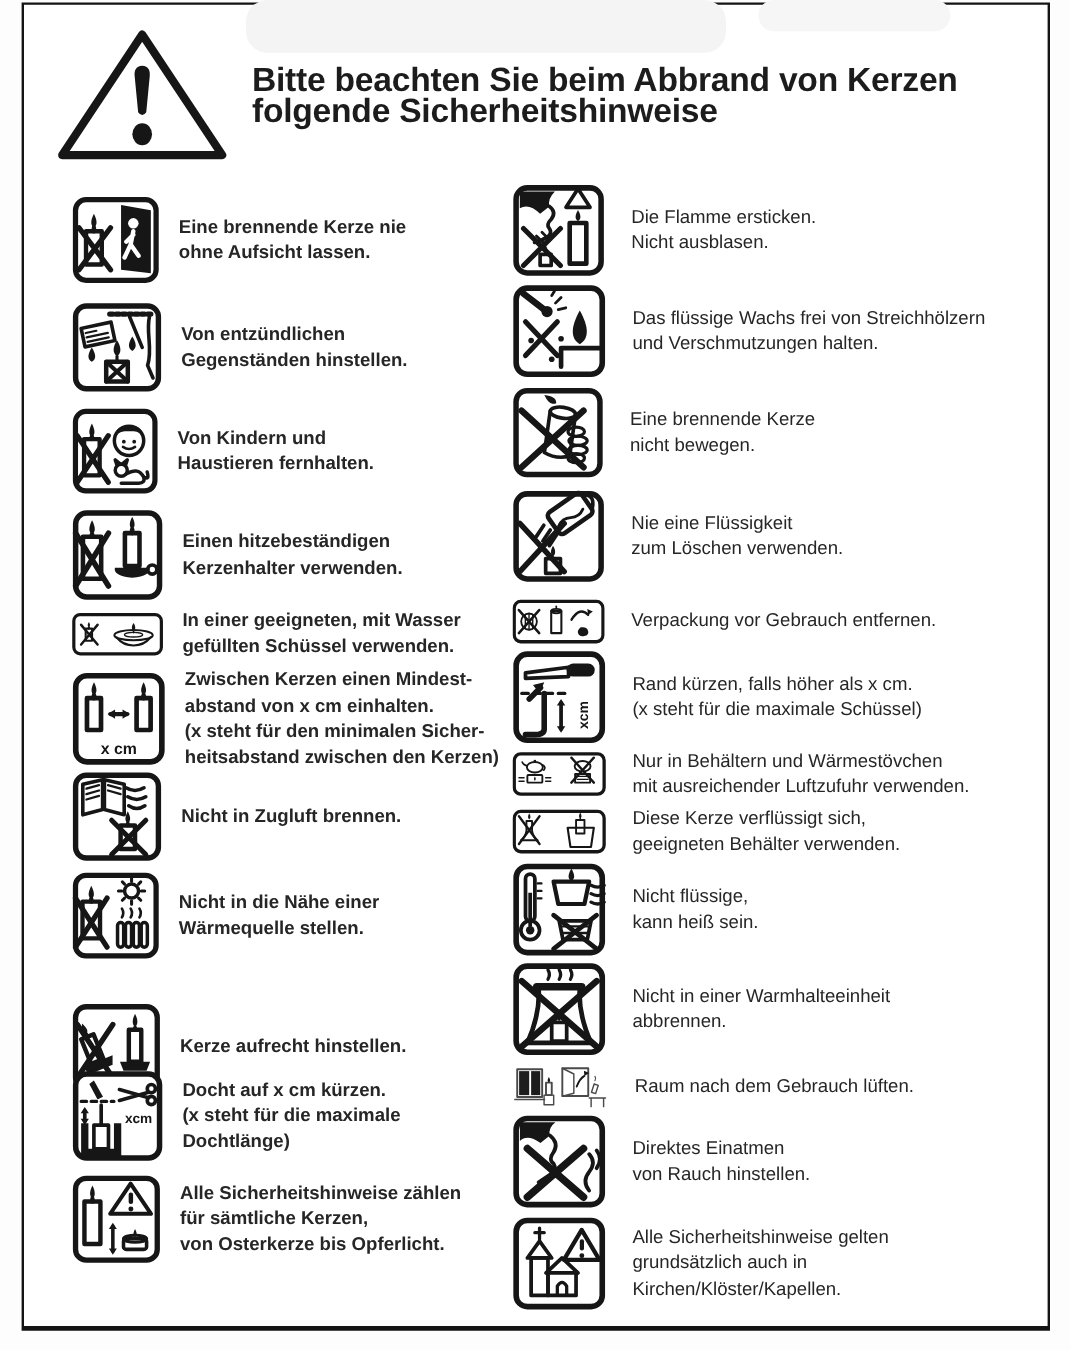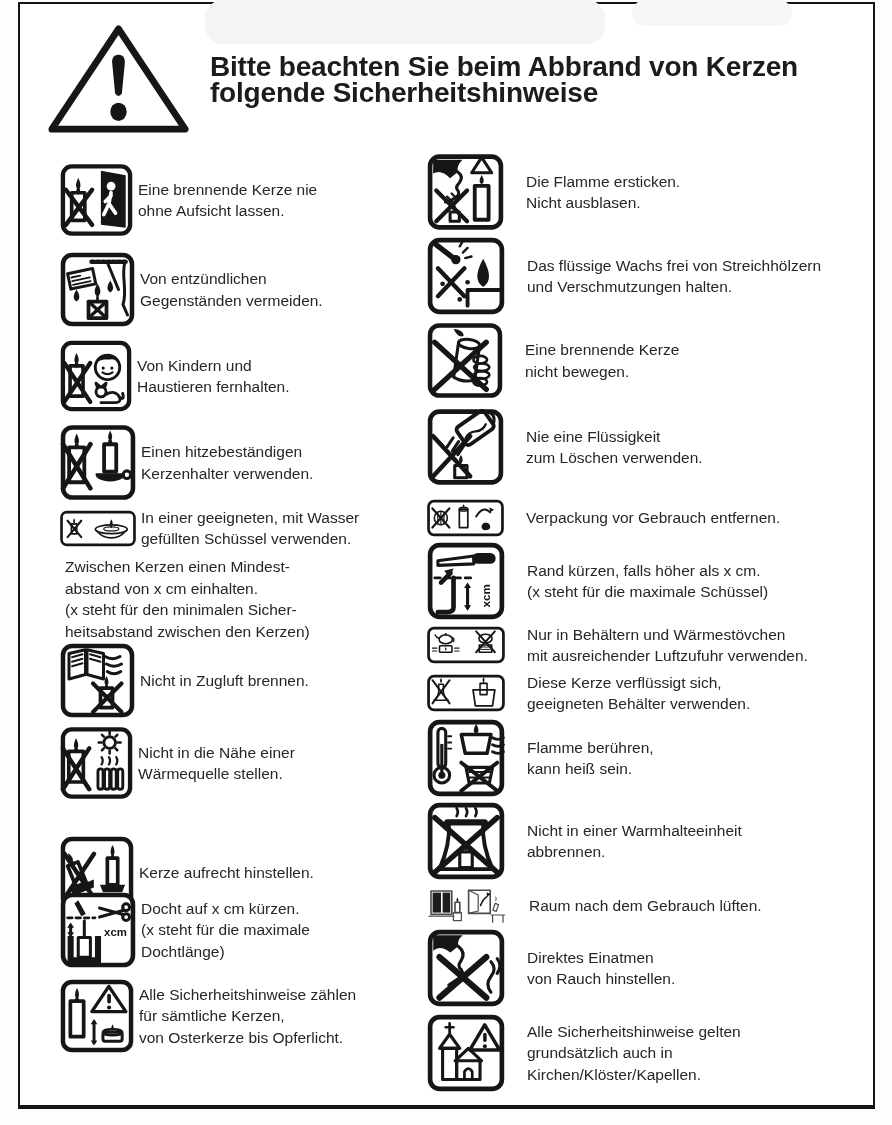--- a/index.html
+++ b/index.html
@@ -9,21 +9,21 @@
   .smudge.a{left:205px;top:0;width:400px;height:44px;background:#f4f4f4;}
   .smudge.b{left:632px;top:0;width:160px;height:26px;background:#f6f6f6;}
   .hdr-tri{position:absolute;left:46px;top:22px;}
   .title{position:absolute;left:210px;top:54px;width:600px;font-size:28px;line-height:26px;font-weight:700;color:#1c1c1c;white-space:pre-line;letter-spacing:-0.2px;}
   .row{position:absolute;display:flex;align-items:center;}
   .row.cl{left:60px;width:362px;}
   .row.cr{left:427px;width:430px;}
   .ic{flex:none;}
   .ic svg{display:block;}
   .txt{color:#262626;font-size:15.5px;line-height:21.5px;white-space:pre-line;}
-  .cl .txt{margin-left:5px;}
+  .cl .txt{margin-left:16px;font-weight:bold;}
   .cr .txt{margin-left:22px;}
   .s{stroke:#161616;fill:none;stroke-linecap:round;stroke-linejoin:round;}
   .f{fill:#161616;stroke:none;}
   .fr{fill:#fff;stroke:#161616;}
   .w{stroke:#fff;fill:none;stroke-linecap:round;stroke-linejoin:round;}
   .g2{stroke:#4a4a4a;fill:none;stroke-linecap:round;stroke-linejoin:round;}
   .tf{font:700 17px "Liberation Sans",sans-serif;fill:#161616;}
   .tfs{font:700 15px "Liberation Sans",sans-serif;fill:#161616;}
 </style>
 </head>
@@ -83,21 +83,21 @@
       </g>
       <g class="f">
         <path d="M22 50 C17 58 17 63 22 66 C27 63 27 58 22 50 Z"></path>
         <path d="M67 38 C62 46 62 51 67 54 C72 51 72 46 67 38 Z"></path>
         <path d="M50 42 C45 50 45 56 50 60 C55 56 55 50 50 42 Z"></path>
       </g>
       <path class="s" stroke-width="3.5" d="M50 60 V66"></path>
     </svg>
   </span>
   <div class="txt">Von entzündlichen
-Gegenständen vermeiden.</div>
+Gegenständen hinstellen.</div>
 </div>
 
 <div class="row cl" style="top:337px;height:78px">
   <span class="ic">
     <svg width="72" height="78" viewBox="0 0 100 100">
       <rect class="fr" stroke-width="6" x="4" y="4" width="92" height="92" rx="12"></rect>
       <g class="s" stroke-width="5">
         <rect x="14" y="36" width="18" height="42"></rect>
           <path d="M23 33 V36"></path>
         <path stroke-width="6" d="M6 32 L42 86 M42 32 L6 86"></path>
@@ -160,20 +160,39 @@
         <path d="M37 24 C33.5 30 33.5 33 37 35 C40.5 33 40.5 30 37 24 Z"></path>
         <path d="M135 26 C130 34 130 39 135 42 C140 39 140 34 135 26 Z"></path>
       </g>
     </svg>
   </span>
   <div class="txt">In einer geeigneten, mit Wasser
 gefüllten Schüssel verwenden.</div>
 </div>
 
 <div class="row cl" style="top:555px;height:88px">
+  <span class="ic">
+    <svg width="78" height="84" viewBox="0 0 100 100">
+      <rect class="fr" stroke-width="6" x="4" y="4" width="92" height="92" rx="12"></rect>
+      <g class="s" stroke-width="5">
+        <rect x="16" y="28" width="15" height="34"></rect>
+          <path d="M23.5 25 V28"></path>
+        <rect x="69" y="28" width="15" height="34"></rect>
+          <path d="M76.5 25 V28"></path>
+        <path stroke-width="4.5" d="M41 45 H59"></path>
+      </g>
+      <g class="f">
+        <path d="M23.5 11 C20 18 20 22 23.5 25 C27 22 27 18 23.5 11 Z"></path>
+        <path d="M76.5 11 C73 18 73 22 76.5 25 C80 22 80 18 76.5 11 Z"></path>
+        <path d="M42 45 L50 40 V50 Z" transform="translate(-4 0)"></path>
+        <path d="M58 45 L50 40 V50 Z" transform="translate(4 0)"></path>
+      </g>
+      <text class="tf" x="50" y="88" text-anchor="middle">x cm</text>
+    </svg>
+  </span>
   <div class="txt">Zwischen Kerzen einen Mindest-
 abstand von x cm einhalten.
 (x steht für den minimalen Sicher-
 heitsabstand zwischen den Kerzen)</div>
 </div>
 
 <div class="row cl" style="top:643px;height:75px">
   <span class="ic">
     <svg width="75" height="75" viewBox="0 0 100 100">
       <rect class="fr" stroke-width="6" x="4" y="4" width="92" height="92" rx="12"></rect>
@@ -491,21 +510,21 @@
         <path stroke-width="2.5" d="M54 68 H80 M53 75 H81"></path>
         <path stroke-width="5" d="M44 56 L90 92 M90 56 L44 92"></path>
       </g>
       <g class="f">
         <circle cx="19" cy="72" r="4.5"></circle>
         <rect x="17" y="32" width="4" height="36"></rect>
         <path d="M63 6 C59 13 59 17 63 19.5 C67 17 67 13 63 6 Z"></path>
       </g>
     </svg>
   </span>
-  <div class="txt">Flamme berühren,
+  <div class="txt">Nicht flüssige,
 kann heiß sein.</div>
 </div>
 
 <div class="row cr" style="top:802px;height:78px">
   <span class="ic">
     <svg width="78" height="78" viewBox="0 0 100 100">
       <rect class="fr" stroke-width="6" x="4" y="4" width="92" height="92" rx="12"></rect>
       <g class="s" stroke-width="5">
         <path d="M28 28 Q30 54 16 86 M72 28 Q70 54 84 86 M16 86 H84"></path>
         <rect stroke-width="4" x="42" y="64" width="16" height="20"></rect>

